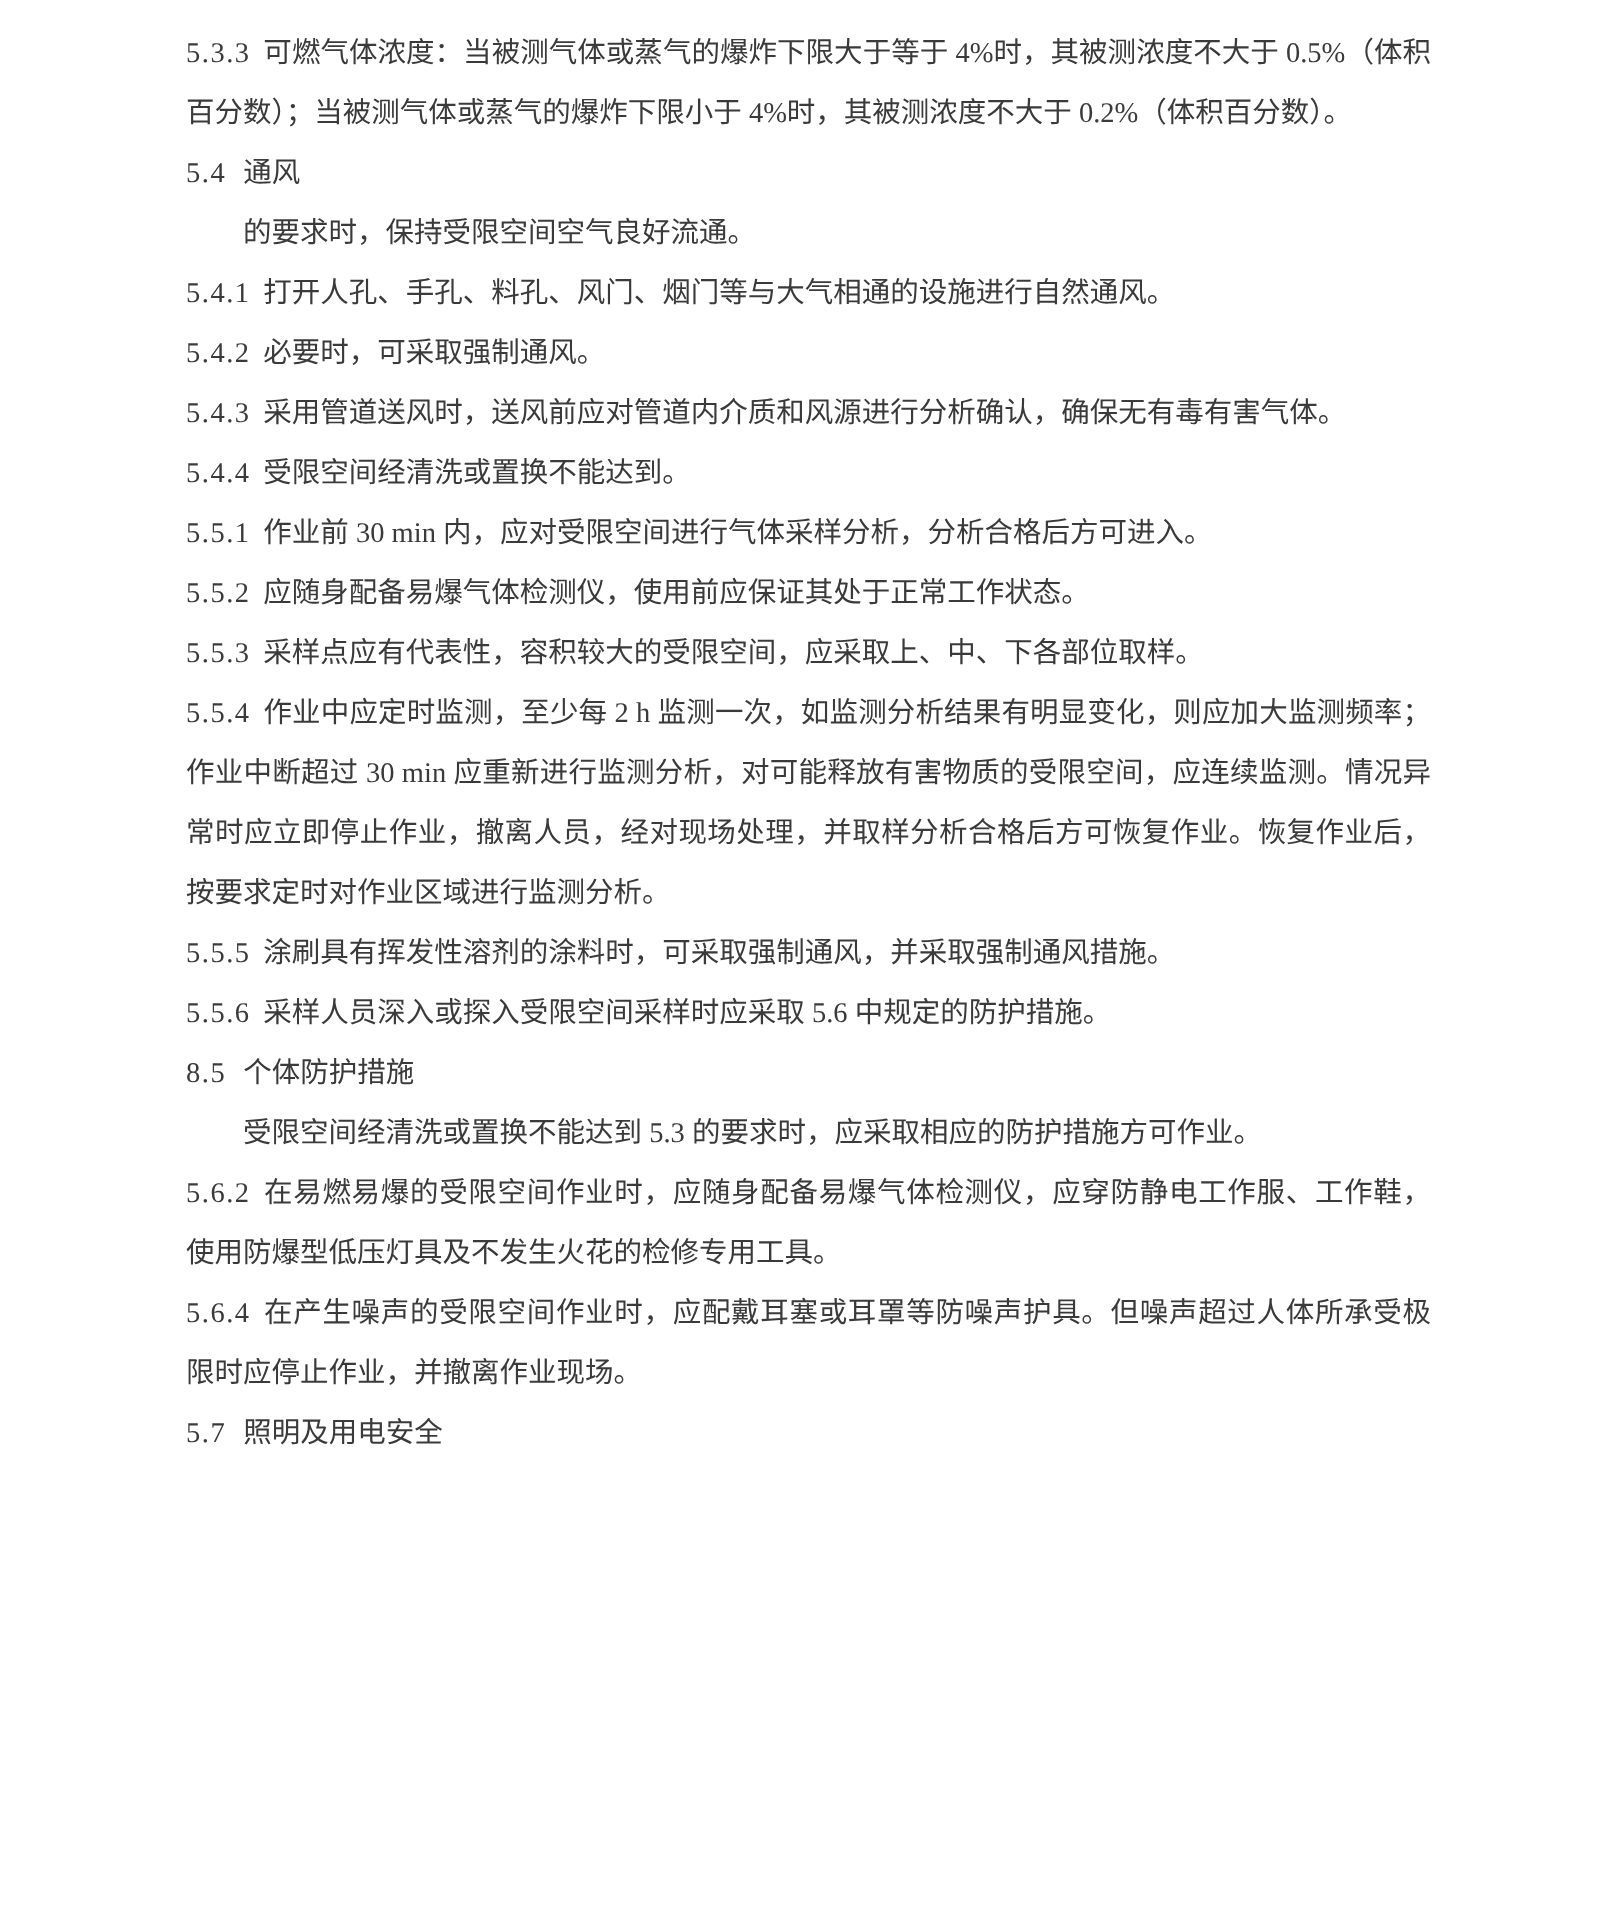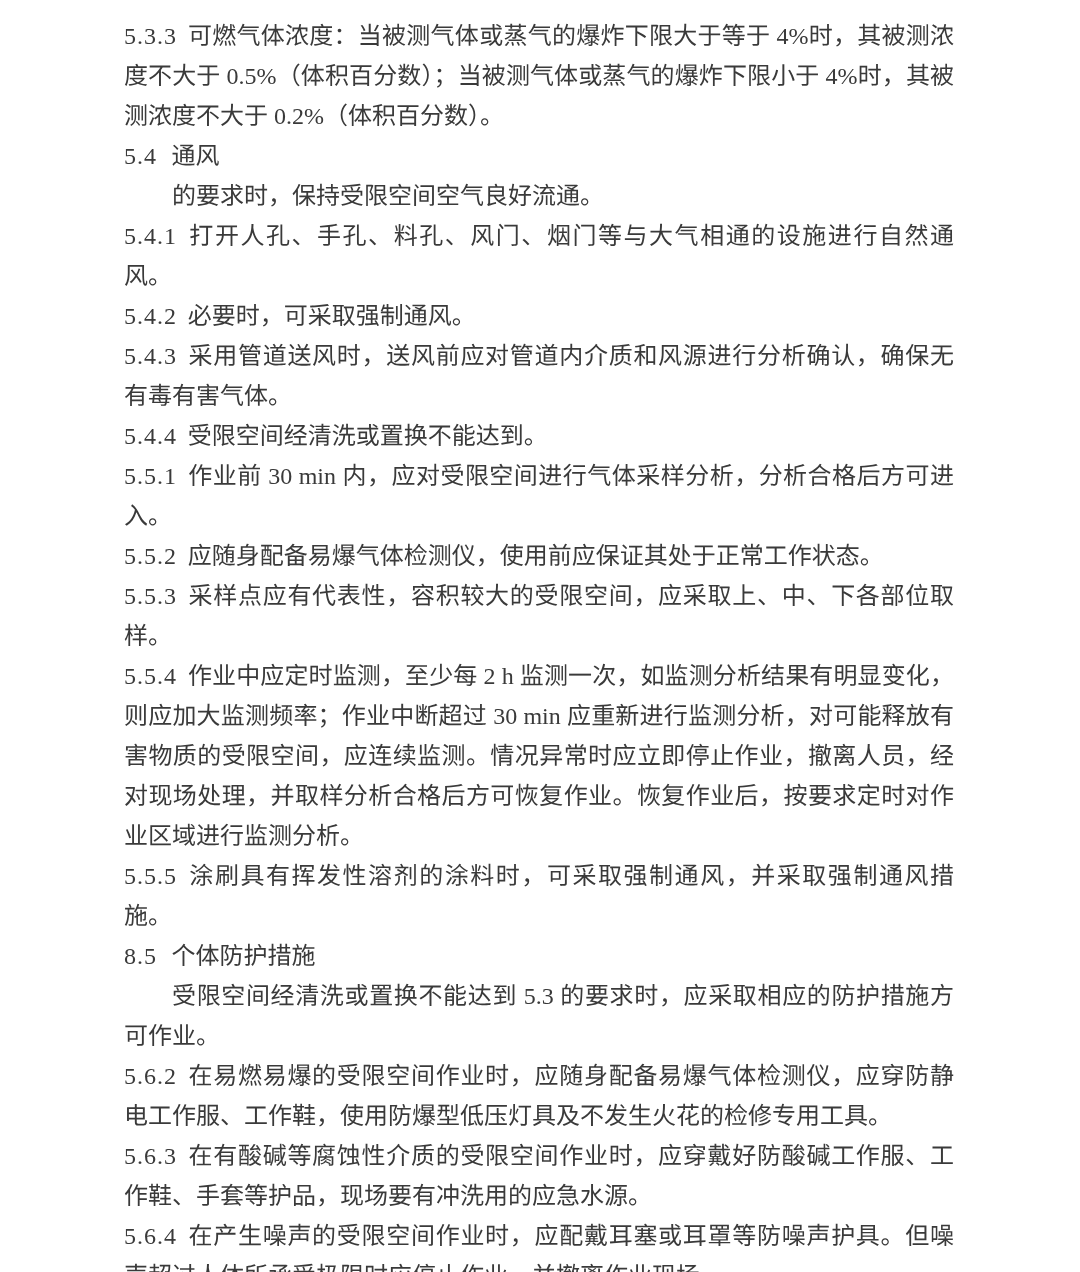--- a/index.html
+++ b/index.html
@@ -12,21 +12,21 @@
     height: 1272px;
     overflow: hidden;
   }
   .page {
     box-sizing: border-box;
     width: 1080px;
     height: 1272px;
     padding: 16px 126px 0 124px;
     background: #ffffff;
     font-family: "Liberation Serif", "DejaVu Serif", serif;
-    font-size: 24px;
+    font-size: 19px;
     line-height: 40px;
     color: #3a3a3a;
     -webkit-font-smoothing: antialiased;
   }
   p.para {
     margin: 0;
     padding: 0;
     text-align: justify;
     text-justify: inter-ideograph;
     word-break: break-all;
@@ -66,27 +66,27 @@
   <p class="para"><span class="num">5.5.1</span><span>作业前 30 min 内，应对受限空间进行气体采样分析，分析合格后方可进入。</span></p>
 
   <p class="para"><span class="num">5.5.2</span><span>应随身配备易爆气体检测仪，使用前应保证其处于正常工作状态。</span></p>
 
   <p class="para"><span class="num">5.5.3</span><span>采样点应有代表性，容积较大的受限空间，应采取上、中、下各部位取样。</span></p>
 
   <p class="para"><span class="num">5.5.4</span><span>作业中应定时监测，至少每 2 h 监测一次，如监测分析结果有明显变化，则应加大监测频率；作业中断超过 30 min 应重新进行监测分析，对可能释放有害物质的受限空间，应连续监测。情况异常时应立即停止作业，撤离人员，经对现场处理，并取样分析合格后方可恢复作业。恢复作业后，按要求定时对作业区域进行监测分析。</span></p>
 
   <p class="para"><span class="num">5.5.5</span><span>涂刷具有挥发性溶剂的涂料时，可采取强制通风，并采取强制通风措施。</span></p>
 
+  <p class="para"><span class="num">5.5.6</span><span>采样人员深入或探入受限空间采样时应采取 5.6 中规定的防护措施。</span></p>
 
   <p class="para heading"><span class="num">8.5</span><span>个体防护措施</span></p>
 
   <p class="para indent"><span>受限空间经清洗或置换不能达到 5.3 的要求时，应采取相应的防护措施方可作业。</span></p>
 
 
   <p class="para"><span class="num">5.6.2</span><span>在易燃易爆的受限空间作业时，应随身配备易爆气体检测仪，应穿防静电工作服、工作鞋，使用防爆型低压灯具及不发生火花的检修专用工具。</span></p>
 
-  <p class="para"><span class="num">5.6.3</span><span>在有酸碱等腐蚀性介质的受限空间作业时，应穿戴好防酸碱工作服、工作鞋、手套等护品，现场要有冲洗用的应急水源。</span></p>
 
   <p class="para"><span class="num">5.6.4</span><span>在产生噪声的受限空间作业时，应配戴耳塞或耳罩等防噪声护具。但噪声超过人体所承受极限时应停止作业，并撤离作业现场。</span></p>
 
   <p class="para heading"><span class="num">5.7</span><span>照明及用电安全</span></p>
 
 </main>
 
 </body></html>

